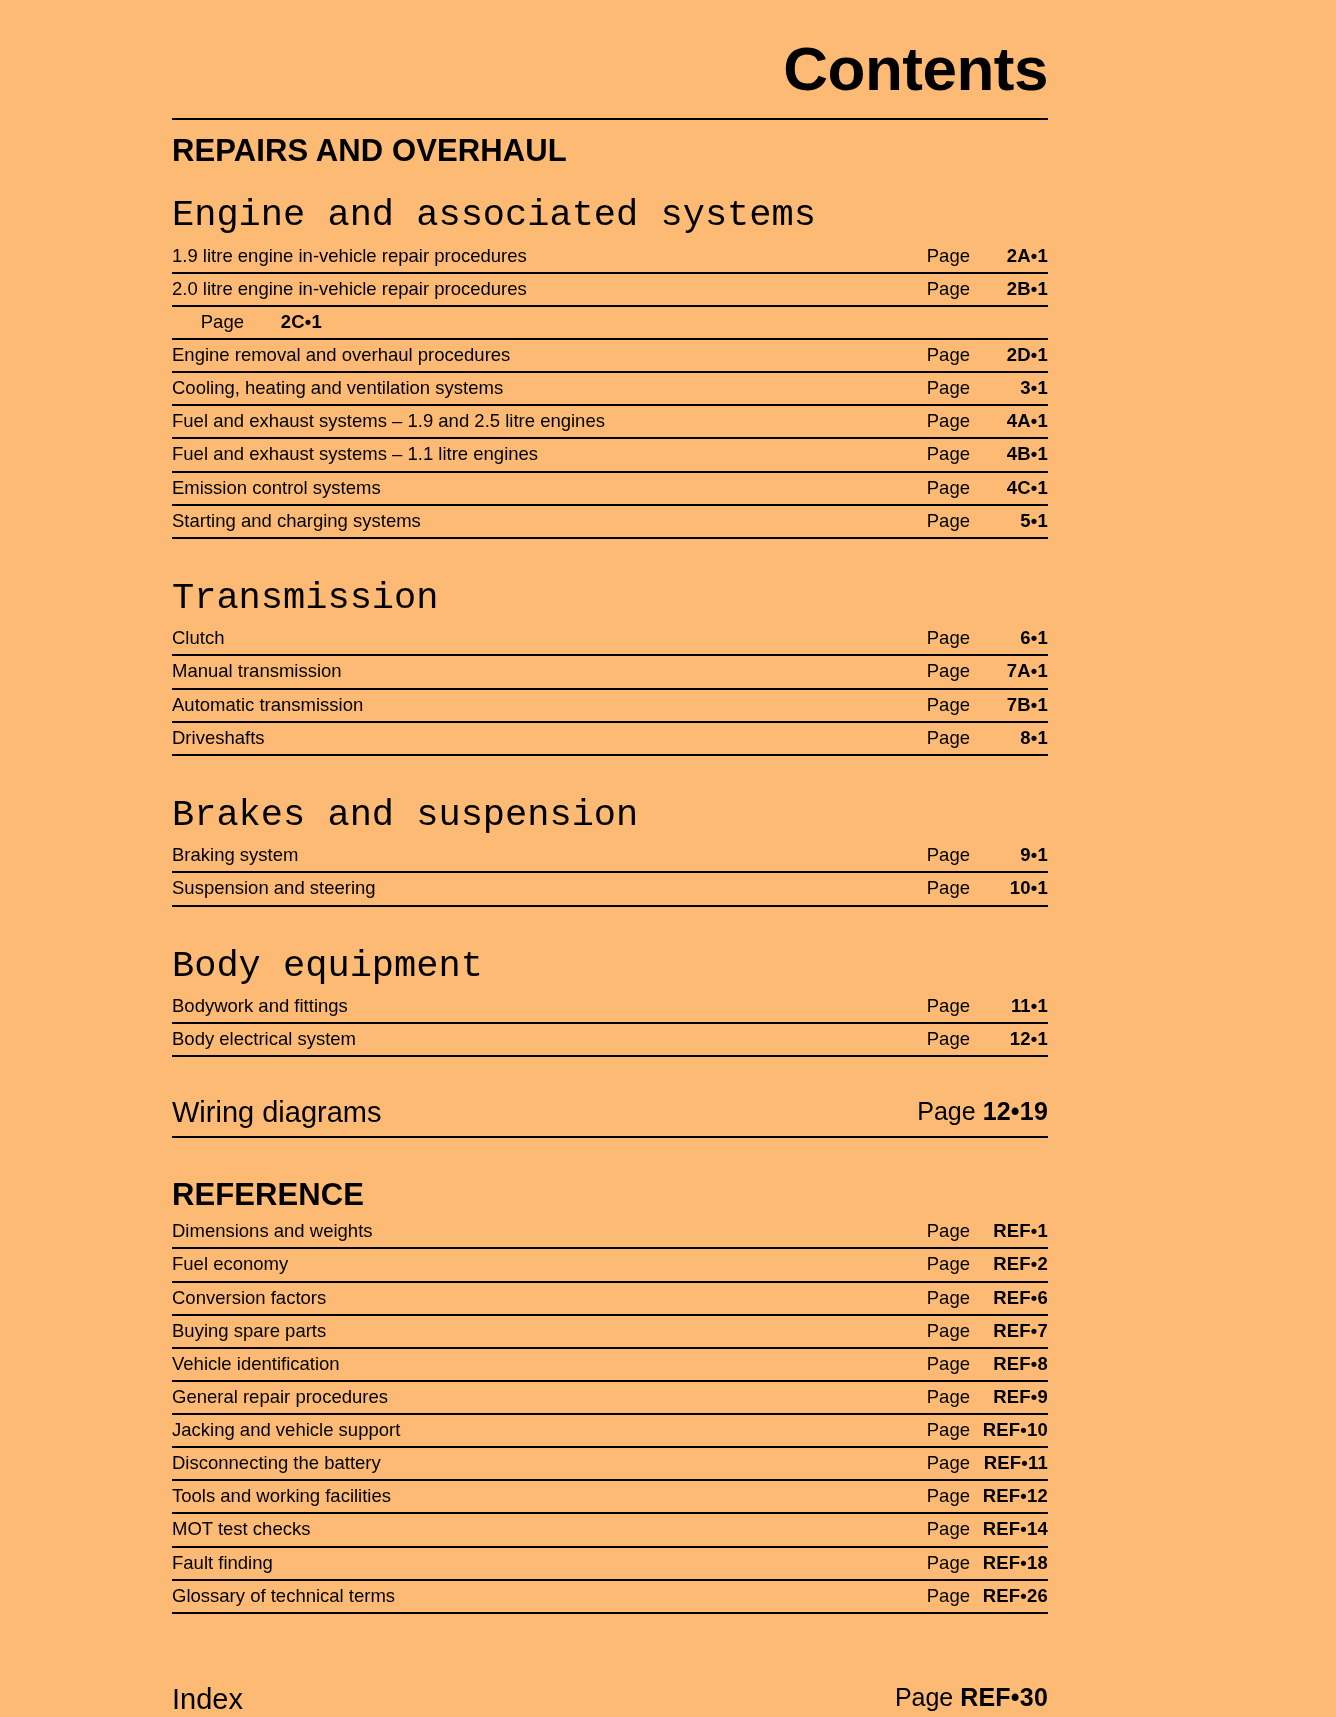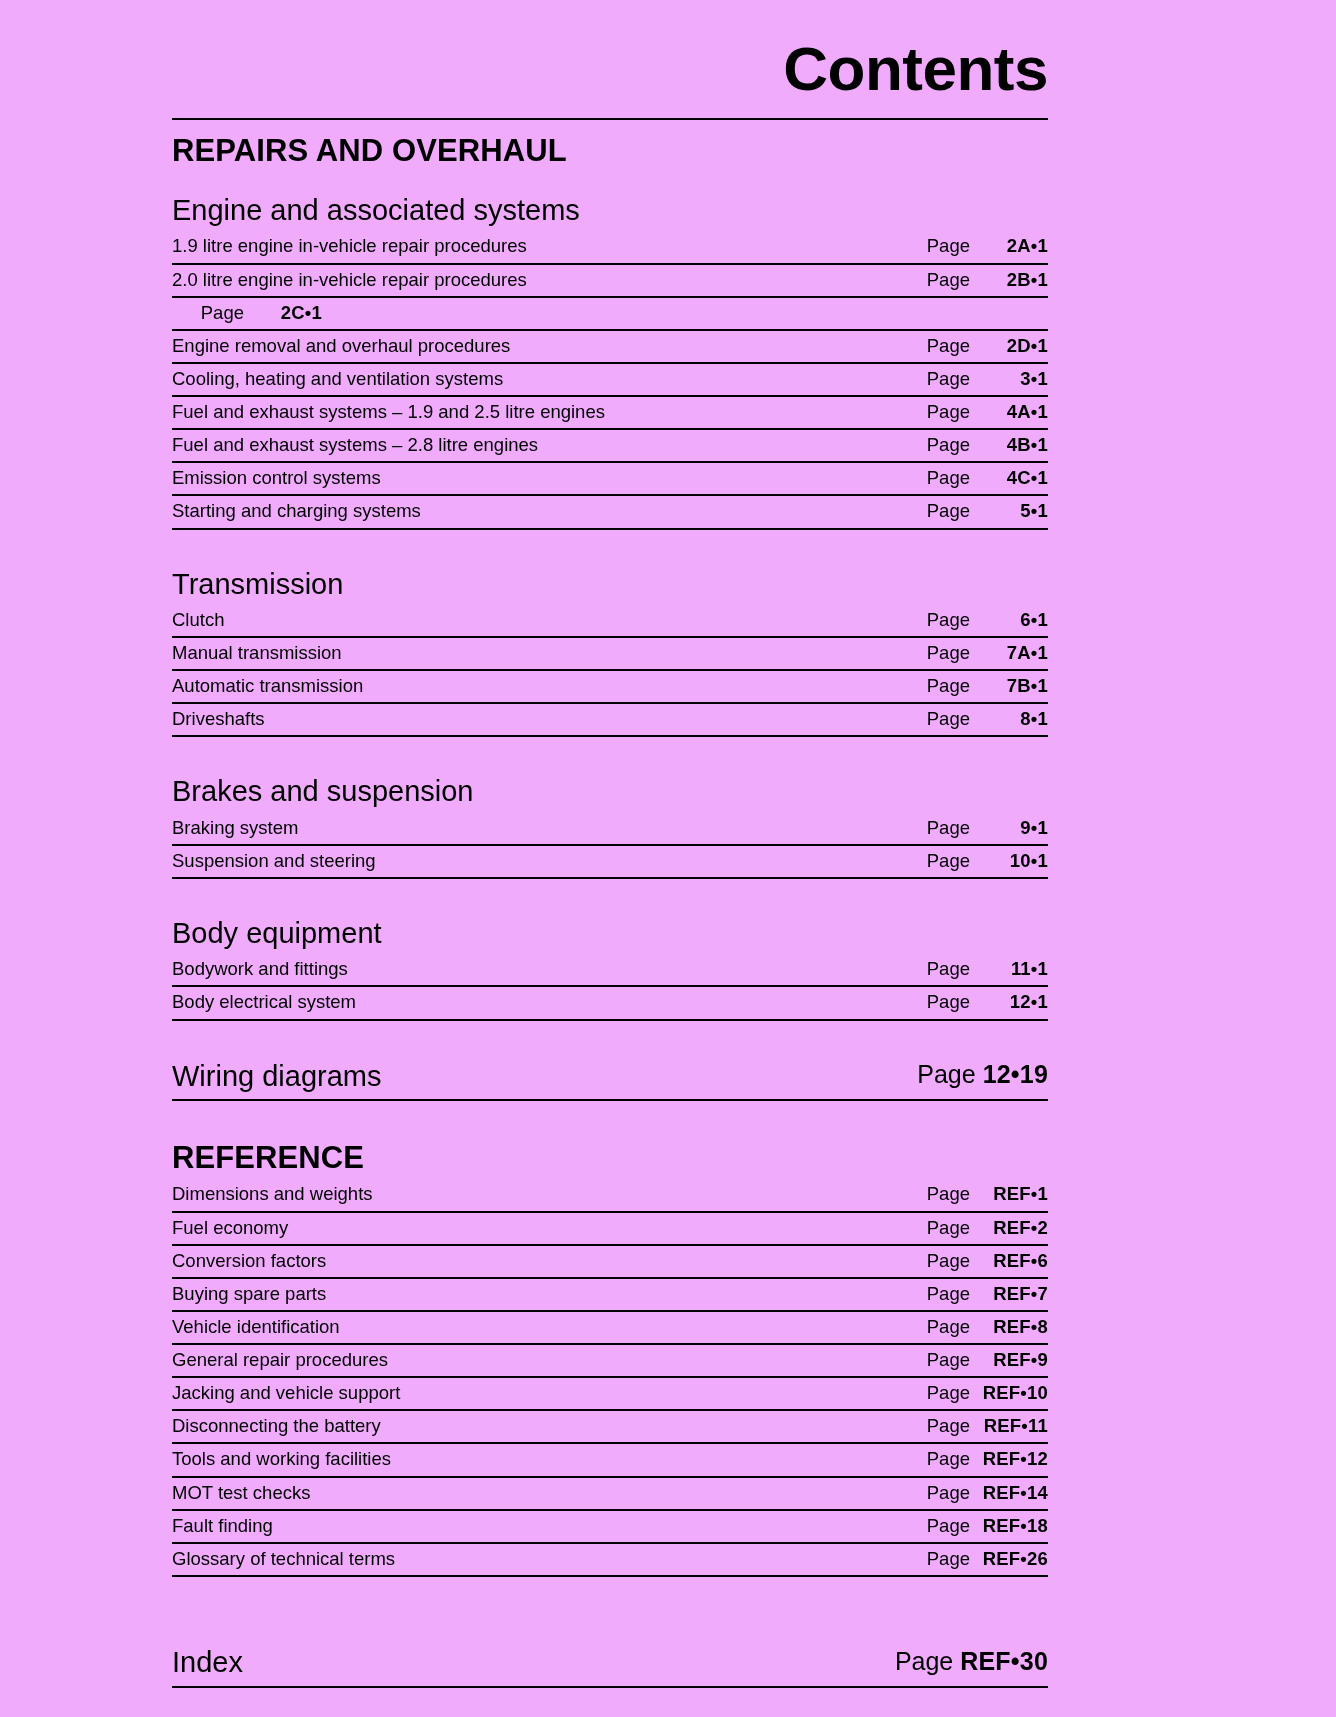--- a/index.html
+++ b/index.html
@@ -13,21 +13,21 @@
     height: 1717px;
     font-family: "Liberation Sans", sans-serif;
     color: #000000;
     -webkit-font-smoothing: antialiased;
   }
   .page {
     position: relative;
     width: 1336px;
     height: 1717px;
     padding: 0;
-    background: #f0abfc;
+    background: #fdba74;
   }
   .content {
     position: absolute;
     left: 172px;
     top: 0;
     width: 876px;
   }
 
   
   .doc-title {
@@ -54,24 +54,25 @@
     letter-spacing: 0.1px;
     margin: 0 0 26px 0;
     line-height: 1.1;
   }
   .part-heading.reference {
     margin: 0 0 4px 0;
   }
 
   
   .section-heading {
-    font-size: 29px;
+    font-size: 37px;
     font-weight: normal;
     line-height: 1.15;
     margin: 0 0 4px 0;
+    font-family: Liberation Mono, monospace;
   }
   .section {
     margin: 0 0 38px 0;
   }
 
   
   .entry {
     display: flex;
     align-items: center;
     border-bottom: 2.2px solid #000;
@@ -166,21 +167,21 @@
         <span class="entry-title">Cooling, heating and ventilation systems</span>
         <span class="entry-pagelabel">Page</span>
         <span class="entry-pagenum">3•1</span>
       </div>
       <div class="entry">
         <span class="entry-title">Fuel and exhaust systems – 1.9 and 2.5 litre engines</span>
         <span class="entry-pagelabel">Page</span>
         <span class="entry-pagenum">4A•1</span>
       </div>
       <div class="entry">
-        <span class="entry-title">Fuel and exhaust systems – 2.8 litre engines</span>
+        <span class="entry-title">Fuel and exhaust systems – 1.1 litre engines</span>
         <span class="entry-pagelabel">Page</span>
         <span class="entry-pagenum">4B•1</span>
       </div>
       <div class="entry">
         <span class="entry-title">Emission control systems</span>
         <span class="entry-pagelabel">Page</span>
         <span class="entry-pagenum">4C•1</span>
       </div>
       <div class="entry">
         <span class="entry-title">Starting and charging systems</span>

